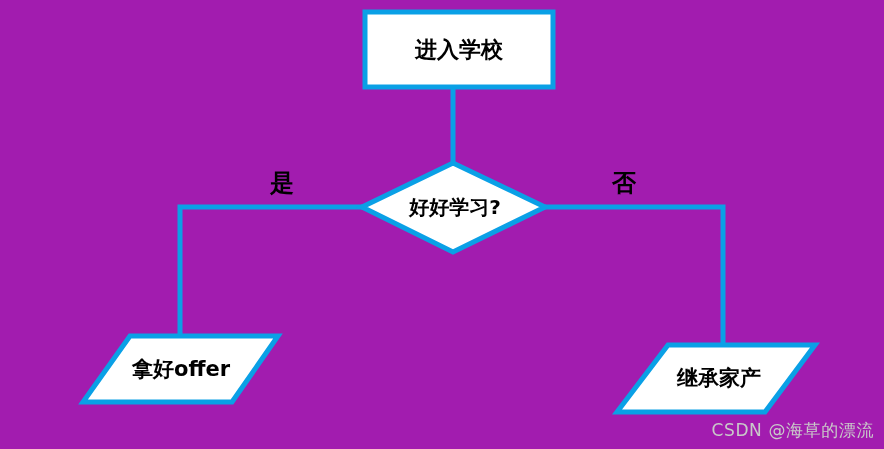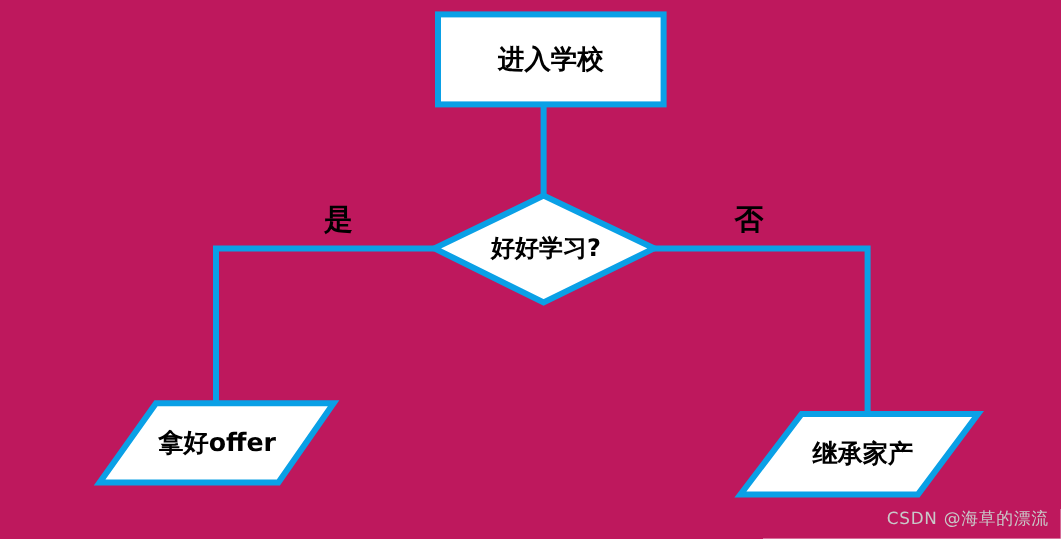--- a/index.html
+++ b/index.html
@@ -7,21 +7,21 @@
     padding: 0;
     background: #ffffff;
   }
   body {
     font-family: "DejaVu Sans", "Liberation Sans", sans-serif;
   }
   #canvas {
     position: relative;
     width: 884px;
     height: 449px;
-    background: #be185d;
+    background: #a21caf;
     overflow: hidden;
   }
   #flow-svg {
     position: absolute;
     left: 0;
     top: 0;
     width: 884px;
     height: 449px;
   }
   .node-label {
@@ -36,21 +36,21 @@
     fill: #000000;
     dominant-baseline: middle;
     text-anchor: middle;
     font-family: "DejaVu Sans", "Liberation Sans", sans-serif;
   }
   .watermark {
     position: absolute;
     right: 10px;
     bottom: 7px;
     color: #c9c9c9;
-    font-size: 14px;
+    font-size: 17px;
     letter-spacing: 0.6px;
     font-family: "DejaVu Sans", "Liberation Sans", sans-serif;
     white-space: nowrap;
     user-select: none;
   }
 </style>
 </head>
 <body>
 
 <div id="canvas">

